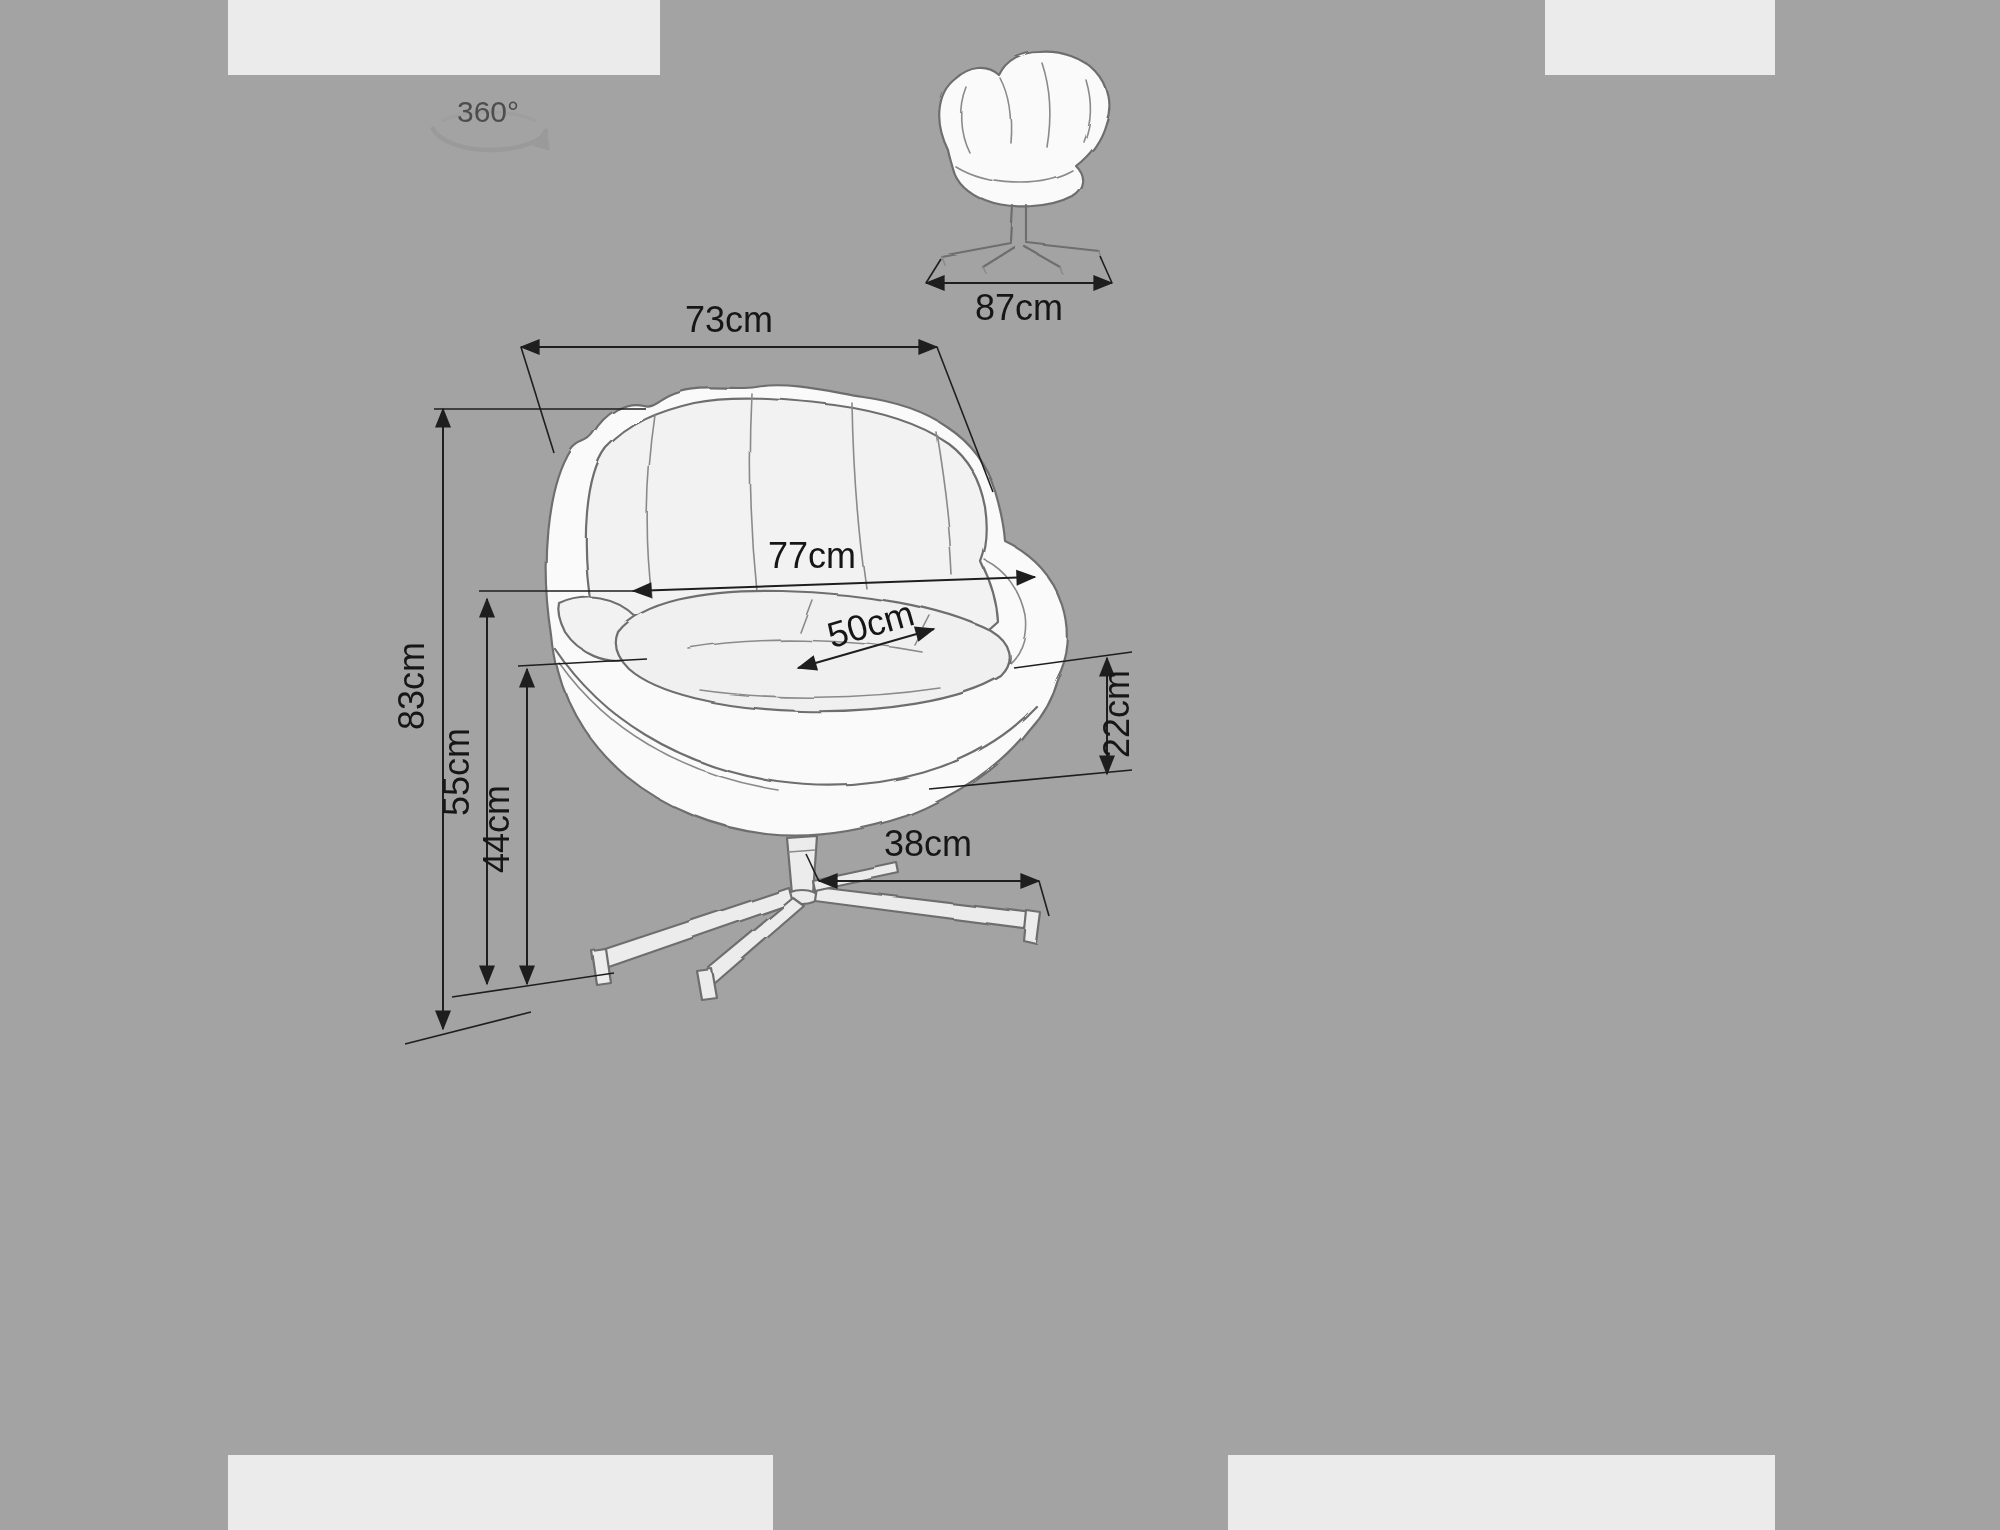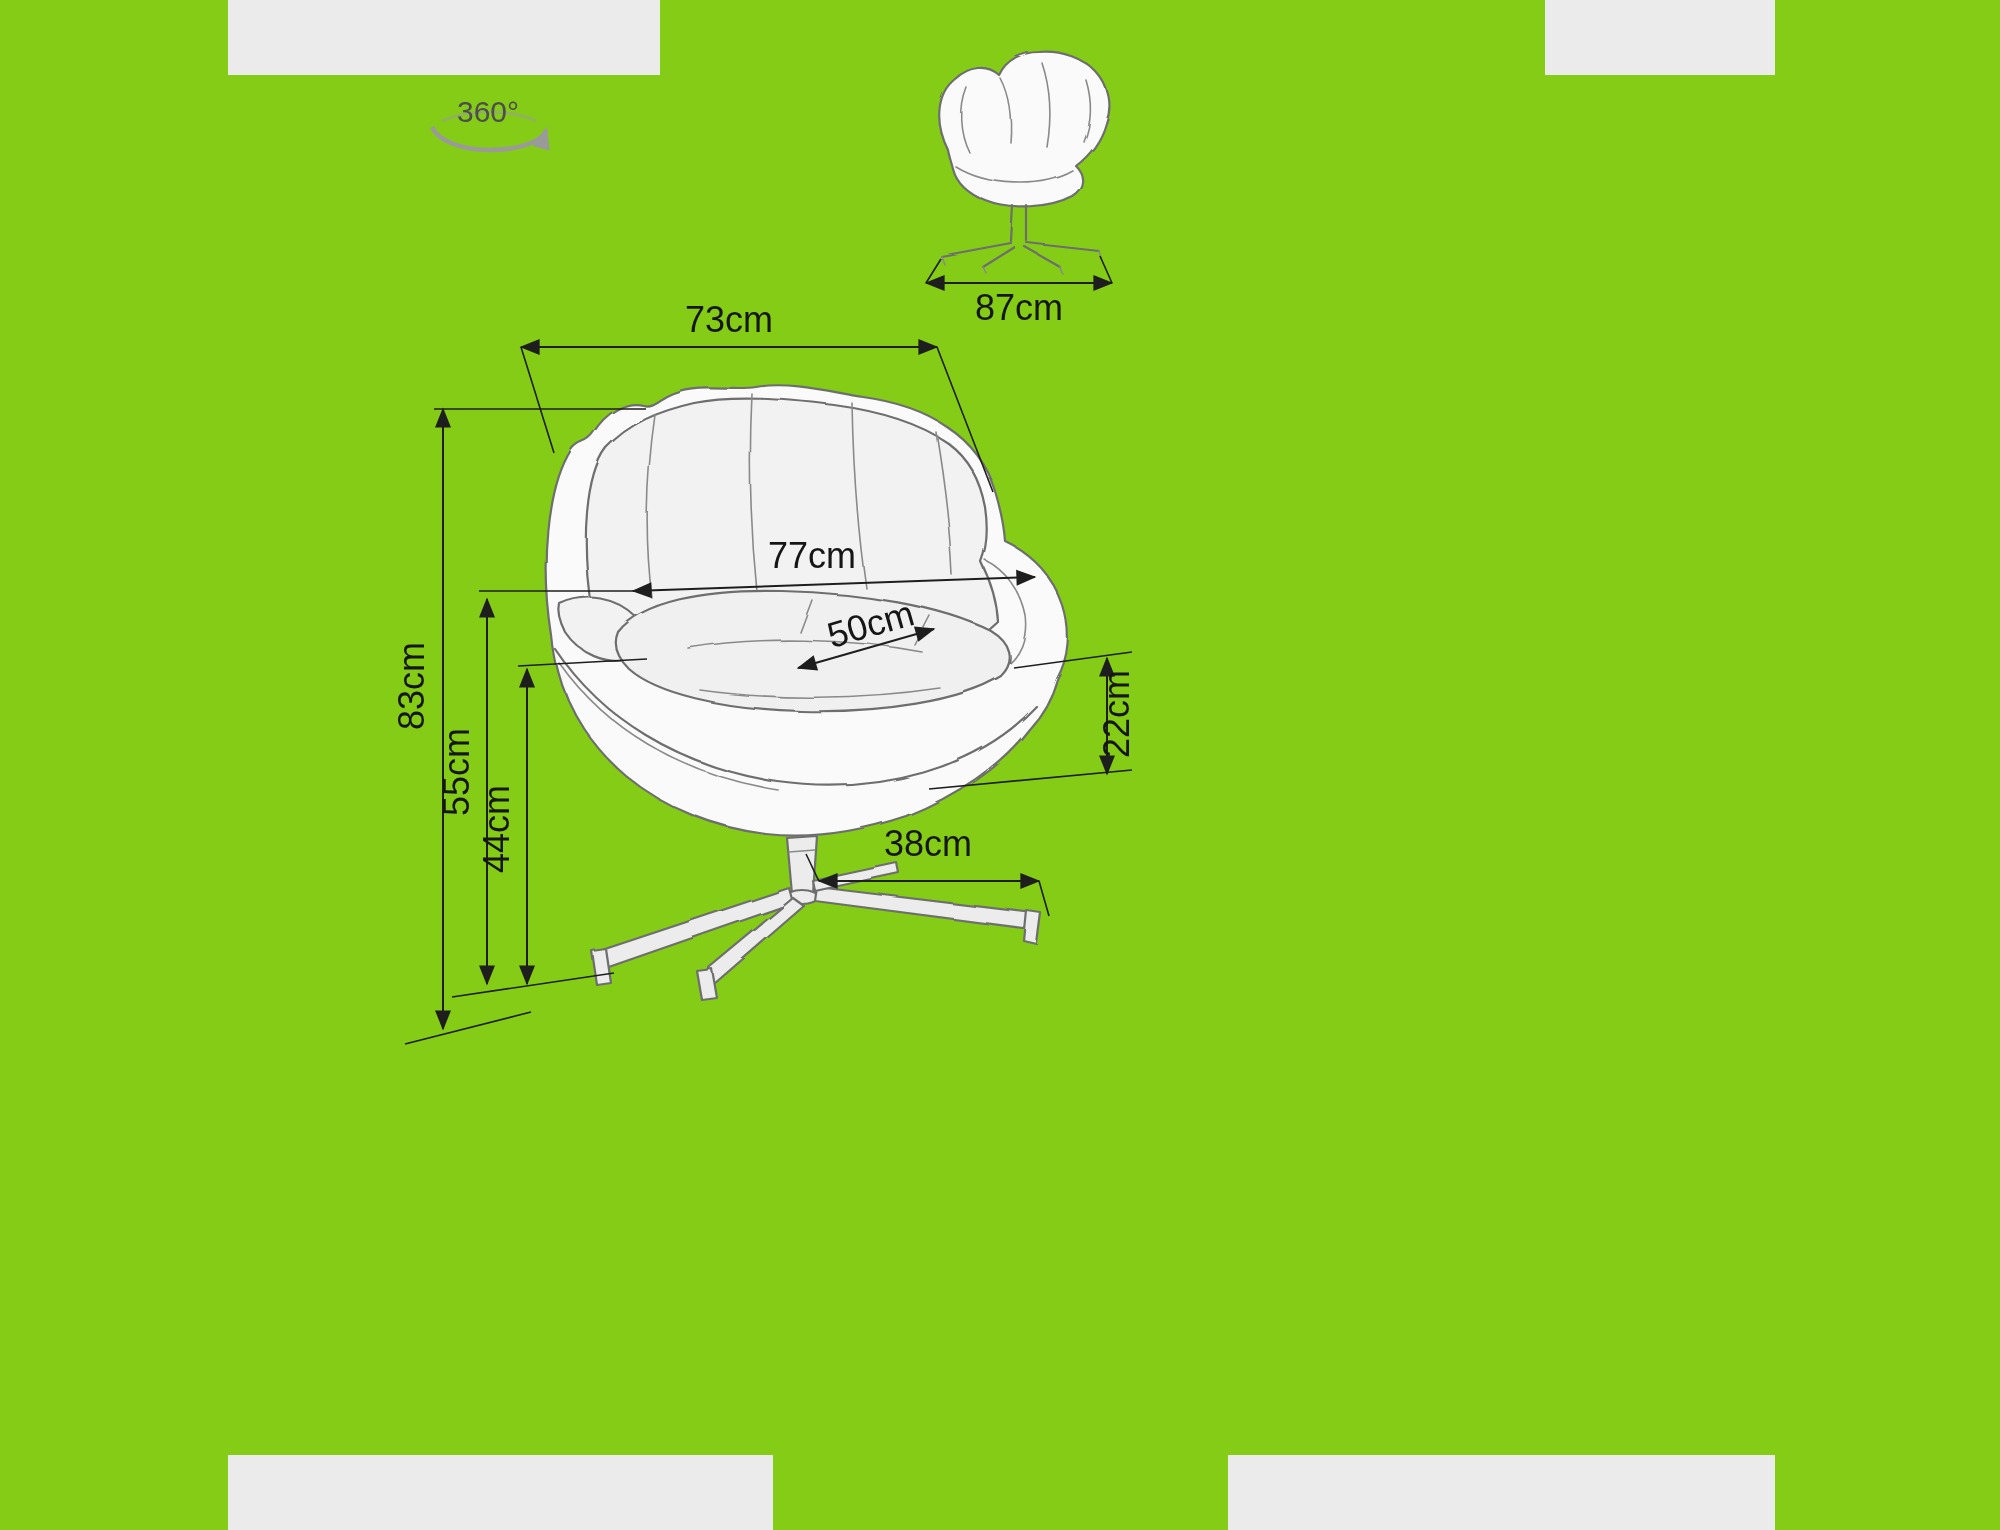--- a/index.html
+++ b/index.html
@@ -1,16 +1,16 @@
 <!DOCTYPE html>
 <html><head>
 <meta charset="utf-8">
 <style>
   html,body{margin:0;padding:0;background:#ffffff;}
-  .stage{position:relative;width:2000px;height:1530px;background:#84cc16;overflow:hidden;}
+  .stage{position:relative;width:2000px;height:1530px;background:#a3a3a3;overflow:hidden;}
   svg{display:block;}
   text{font-family:"Liberation Sans","DejaVu Sans",sans-serif;font-size:36px;fill:#161616;}
   .badge-text{font-size:30px;fill:#4d4d4d;}
   .dim line, .dim path{stroke:#1e1e1e;stroke-width:2;fill:none;}
   .dim .ext{stroke-width:1.6;}
   .sketch path, .sketch line, .sketch ellipse, .sketch circle{stroke:#6e6e6e;stroke-width:2.2;fill:none;stroke-linecap:round;stroke-linejoin:round;}
   .sketch .fill-shell{fill:#fafafa;}
   .sketch .fill-cushion{fill:#f2f2f2;}
   .sketch .fill-seat{fill:#f0f0f0;}
   .sketch .fill-metal{fill:#ececec;}

